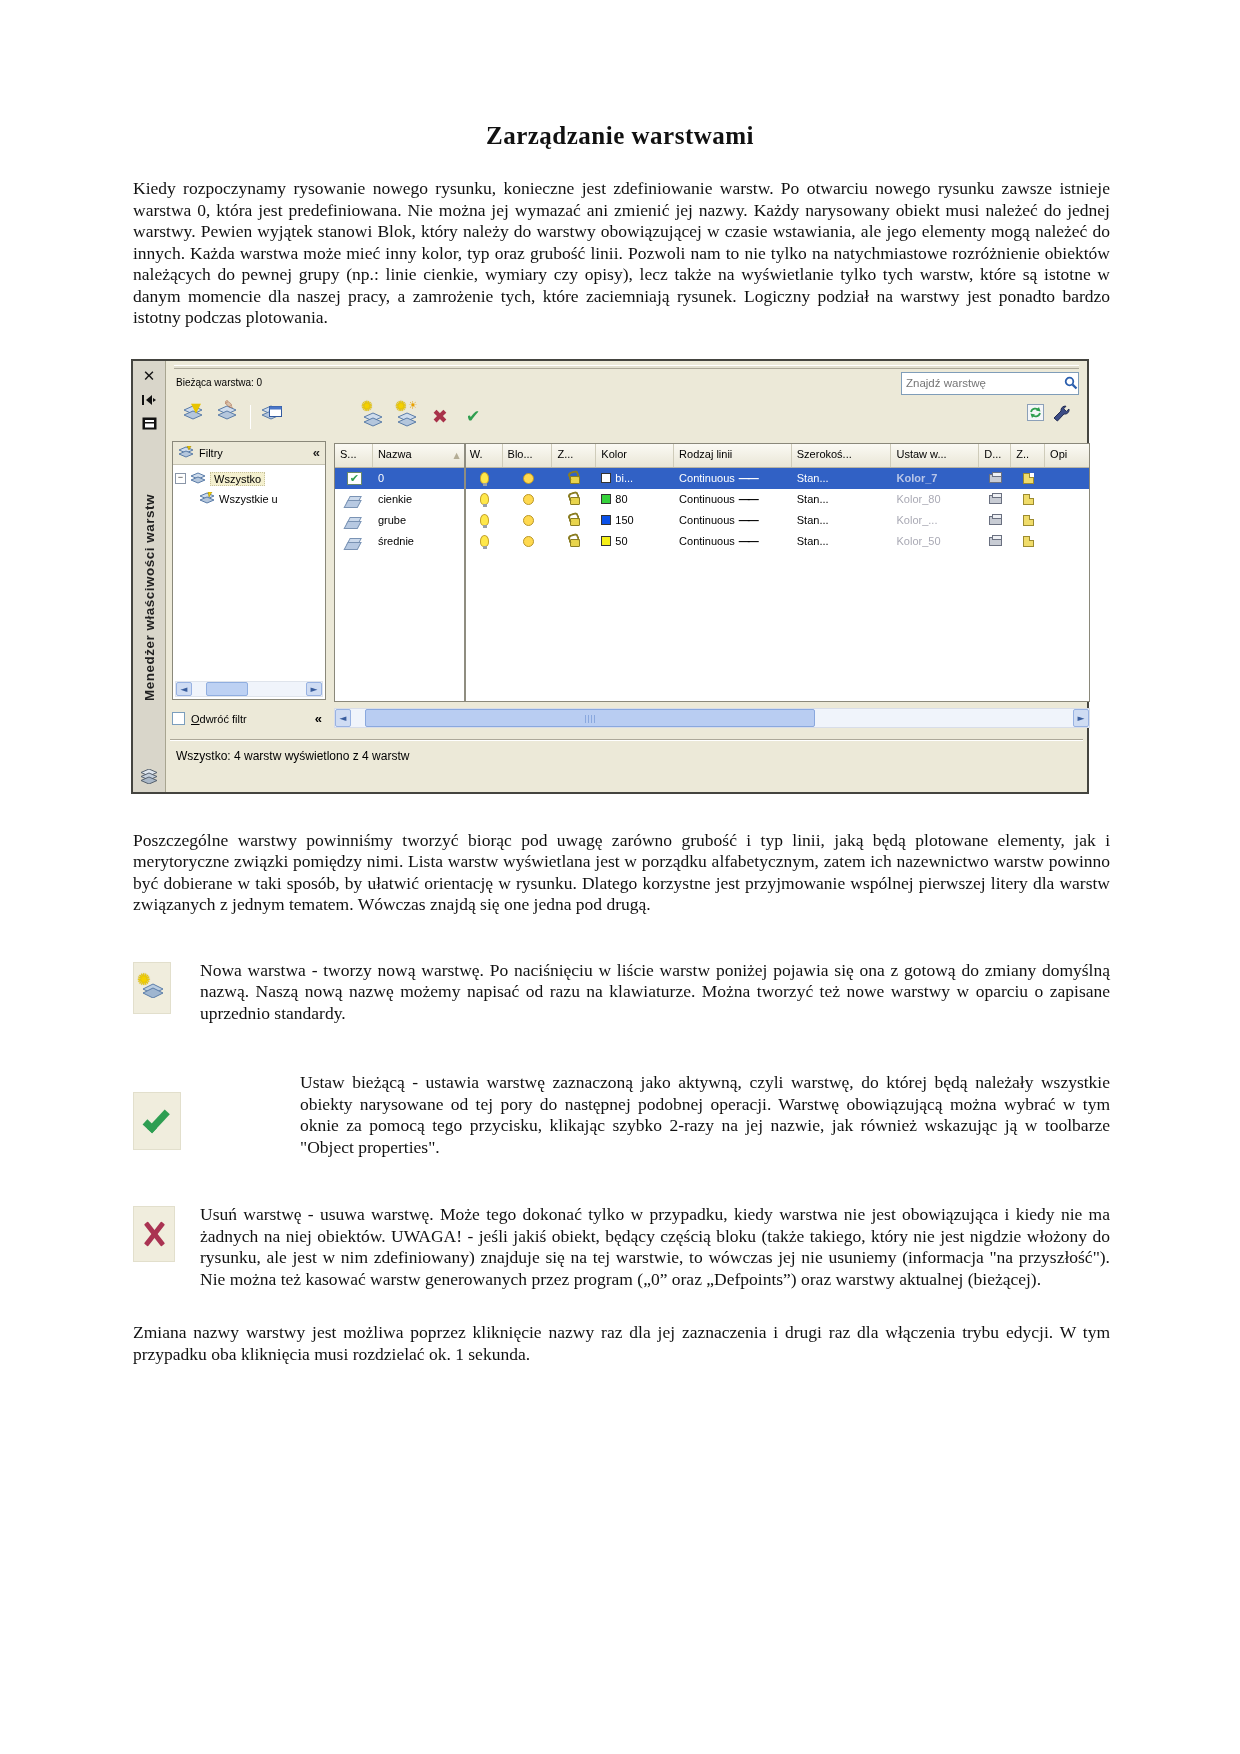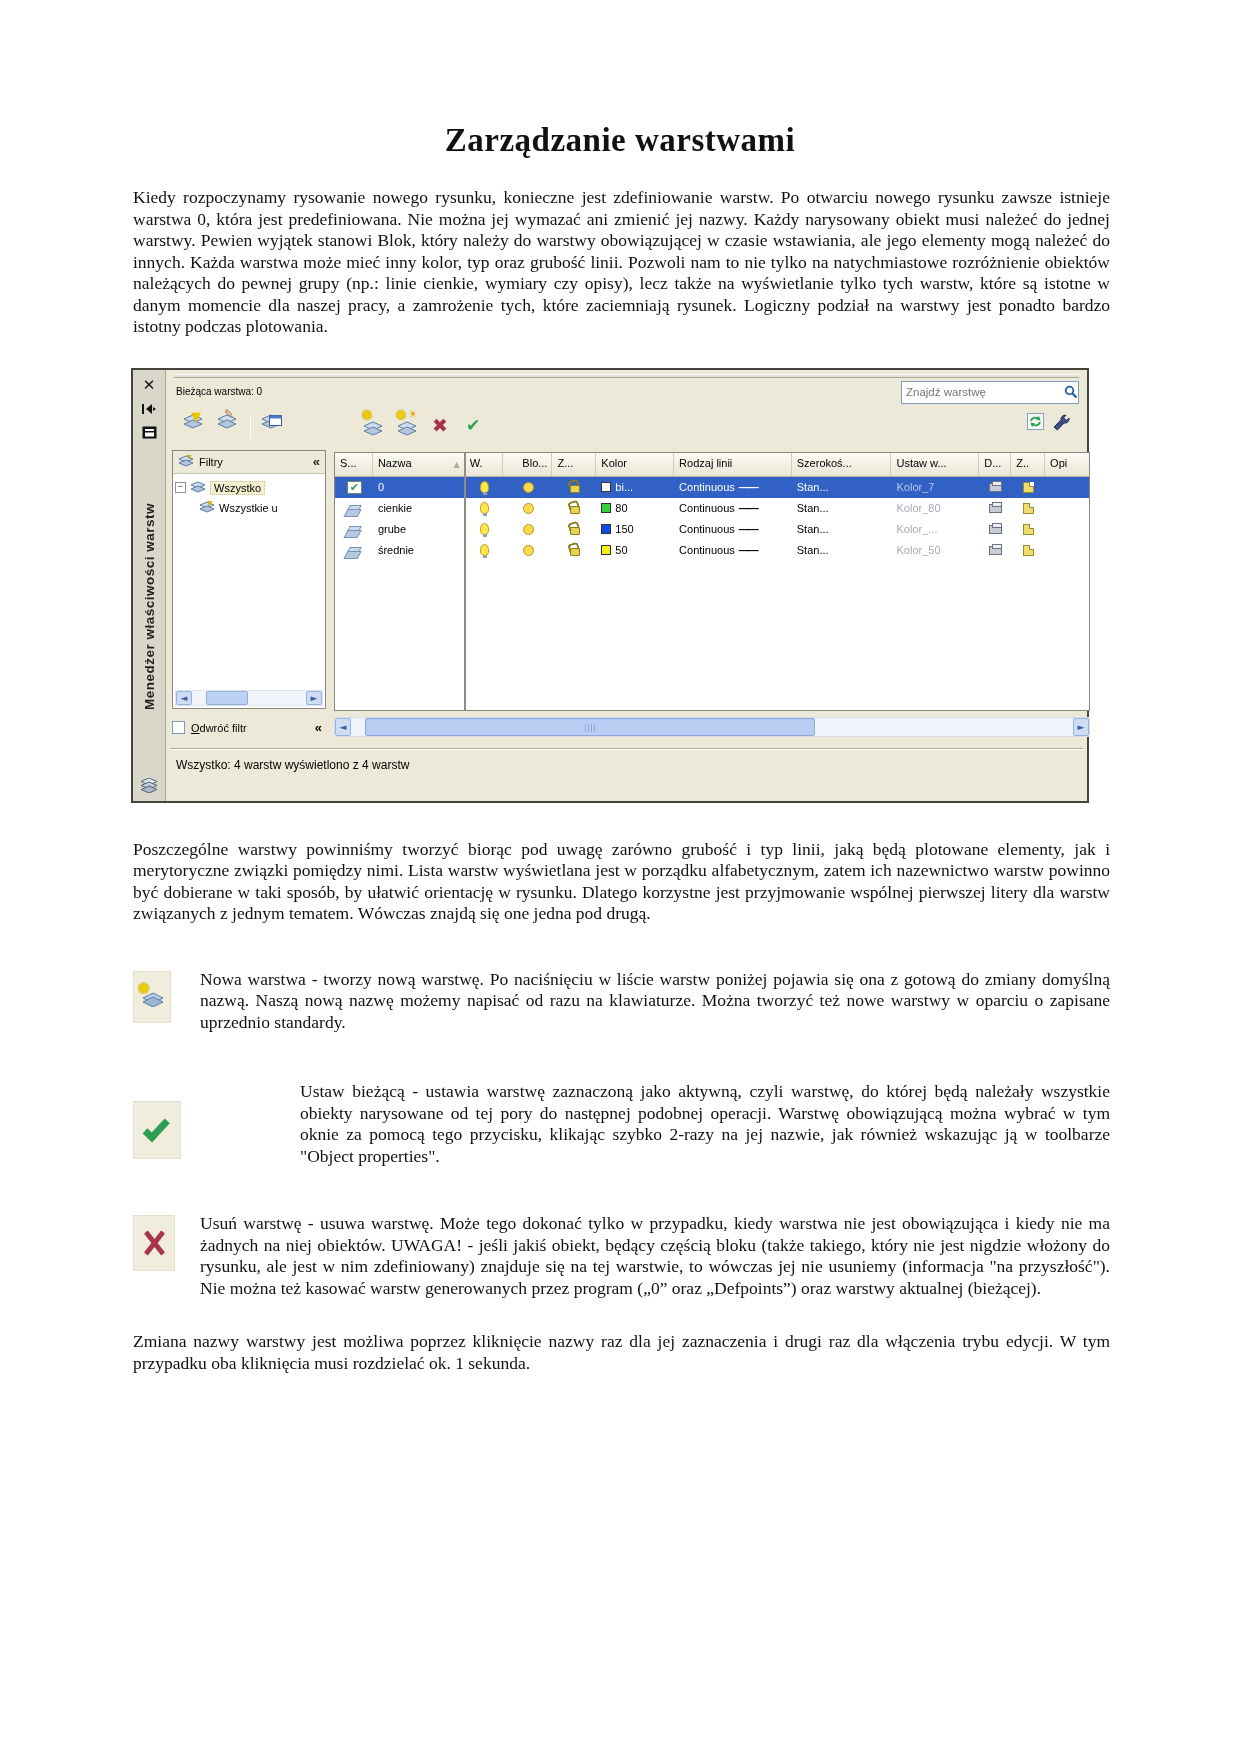--- a/index.html
+++ b/index.html
@@ -1,21 +1,21 @@
 <!DOCTYPE html>
 <html><head>
 <meta charset="utf-8">
 <style>
   * { margin:0; padding:0; box-sizing:border-box; }
   html,body { background:#ffffff; }
   body { width:1240px; min-height:1754px; font-family:"Liberation Serif", serif; color:#111; }
   .page { position:relative; width:1240px; min-height:1754px; background:#fff; }
 
   
-  .doc-title { margin-top:122px; text-align:center; font-size:33px; font-weight:bold; letter-spacing:0.5px; }
+  .doc-title { margin-top:122px; text-align:center; font-size:25px; font-weight:bold; letter-spacing:0.5px; }
   .para { margin:0 130px 0 133px; text-align:justify; font-size:17.5px; line-height:21.5px; }
   .p-intro { margin-top:28px; }
   .p-window { margin-top:25px; text-align:left; }
   .p-after { margin-top:36px; }
   .p-buttons { margin-top:34px; text-align:left; }
   .p-rename { margin-top:32px; }
 
   .bullet { position:relative; margin:0 130px 0 133px; padding-left:67px; text-align:justify; font-size:17.5px; line-height:21.5px; }
   .b1 { margin-top:44px; }
   .b2 { margin-top:48px; }
@@ -78,26 +78,26 @@
 
   
   .layer-table { position:absolute; left:168px; top:82px; width:756px; bottom:90px; background:#fff; border:1px solid #8a887a; overflow:hidden; }
   .thead { display:flex; height:24px; background:#f1f0e8; border-bottom:1px solid #b8b5a4; }
   .th { border-right:1px solid #cfccba; padding:4px 4px 0 5px; font-size:11px; white-space:nowrap; overflow:hidden; position:relative; background:linear-gradient(#fbfaf4,#e9e6d6); }
   .sort-arrow { position:absolute; right:4px; top:7px; font-size:8px; color:#b4ad95; font-family:"DejaVu Sans",sans-serif; }
   .trow { display:flex; height:21px; align-items:center; }
   .trow.selected { background:#3161c5; color:#fff; }
   .td { padding:0 4px 0 5px; white-space:nowrap; overflow:hidden; display:flex; align-items:center; gap:4px; height:100%; }
   .c-s{width:38px;justify-content:center;} .c-name{width:92px;} .c-w{width:38px;justify-content:center;}
-  .c-blo{width:50px;justify-content:center;text-align:right;} .c-z{width:44px;justify-content:center;} .c-kolor{width:78px;}
+  .c-blo{width:50px;justify-content:center;} .c-z{width:44px;justify-content:center;} .c-kolor{width:78px;}
   .c-rodzaj{width:118px;} .c-szer{width:100px;} .c-styl{width:88px;} .c-d{width:32px;justify-content:center;}
   .c-z2{width:34px;justify-content:center;} .c-op{width:44px;}
   .name-divider { position:absolute; left:129px; top:0; bottom:0; width:2px; background:#8f8d80; }
   .gray-txt { color:#a9a9b4; }
-  .selected .gray-txt { color:#b9c6e8; }
+  .selected .gray-txt { color:#b9c6e8;font-weight:bold; }
   .dash { letter-spacing:-2px; font-weight:bold; }
 
   
   .swatch { width:10px; height:10px; border:1px solid #333; flex:0 0 auto; }
   .bulb { width:9px; height:12px; background:#ffe84a; border:1px solid #c2a02e; border-radius:50% 50% 42% 42%; position:relative; flex:0 0 auto; }
   .bulb::after { content:""; position:absolute; left:2px; bottom:-3px; width:4px; height:3px; background:#9aa0a8; }
   .sun { width:11px; height:11px; border-radius:50%; background:#ffd94f; border:1px solid #b8962a; flex:0 0 auto; }
   .lock { width:10px; height:8px; background:#e8d44c; border:1px solid #8a7d22; border-radius:1px; position:relative; margin-top:4px; flex:0 0 auto; }
   .lock::before { content:""; position:absolute; left:-3px; top:-6px; width:7px; height:6px; border:2px solid #8a7d22; border-bottom:none; border-radius:4px 4px 0 0; transform:rotate(-18deg); }
   .printer { width:13px; height:9px; background:#c8ccd4; border:1px solid #6a7080; position:relative; flex:0 0 auto; }

